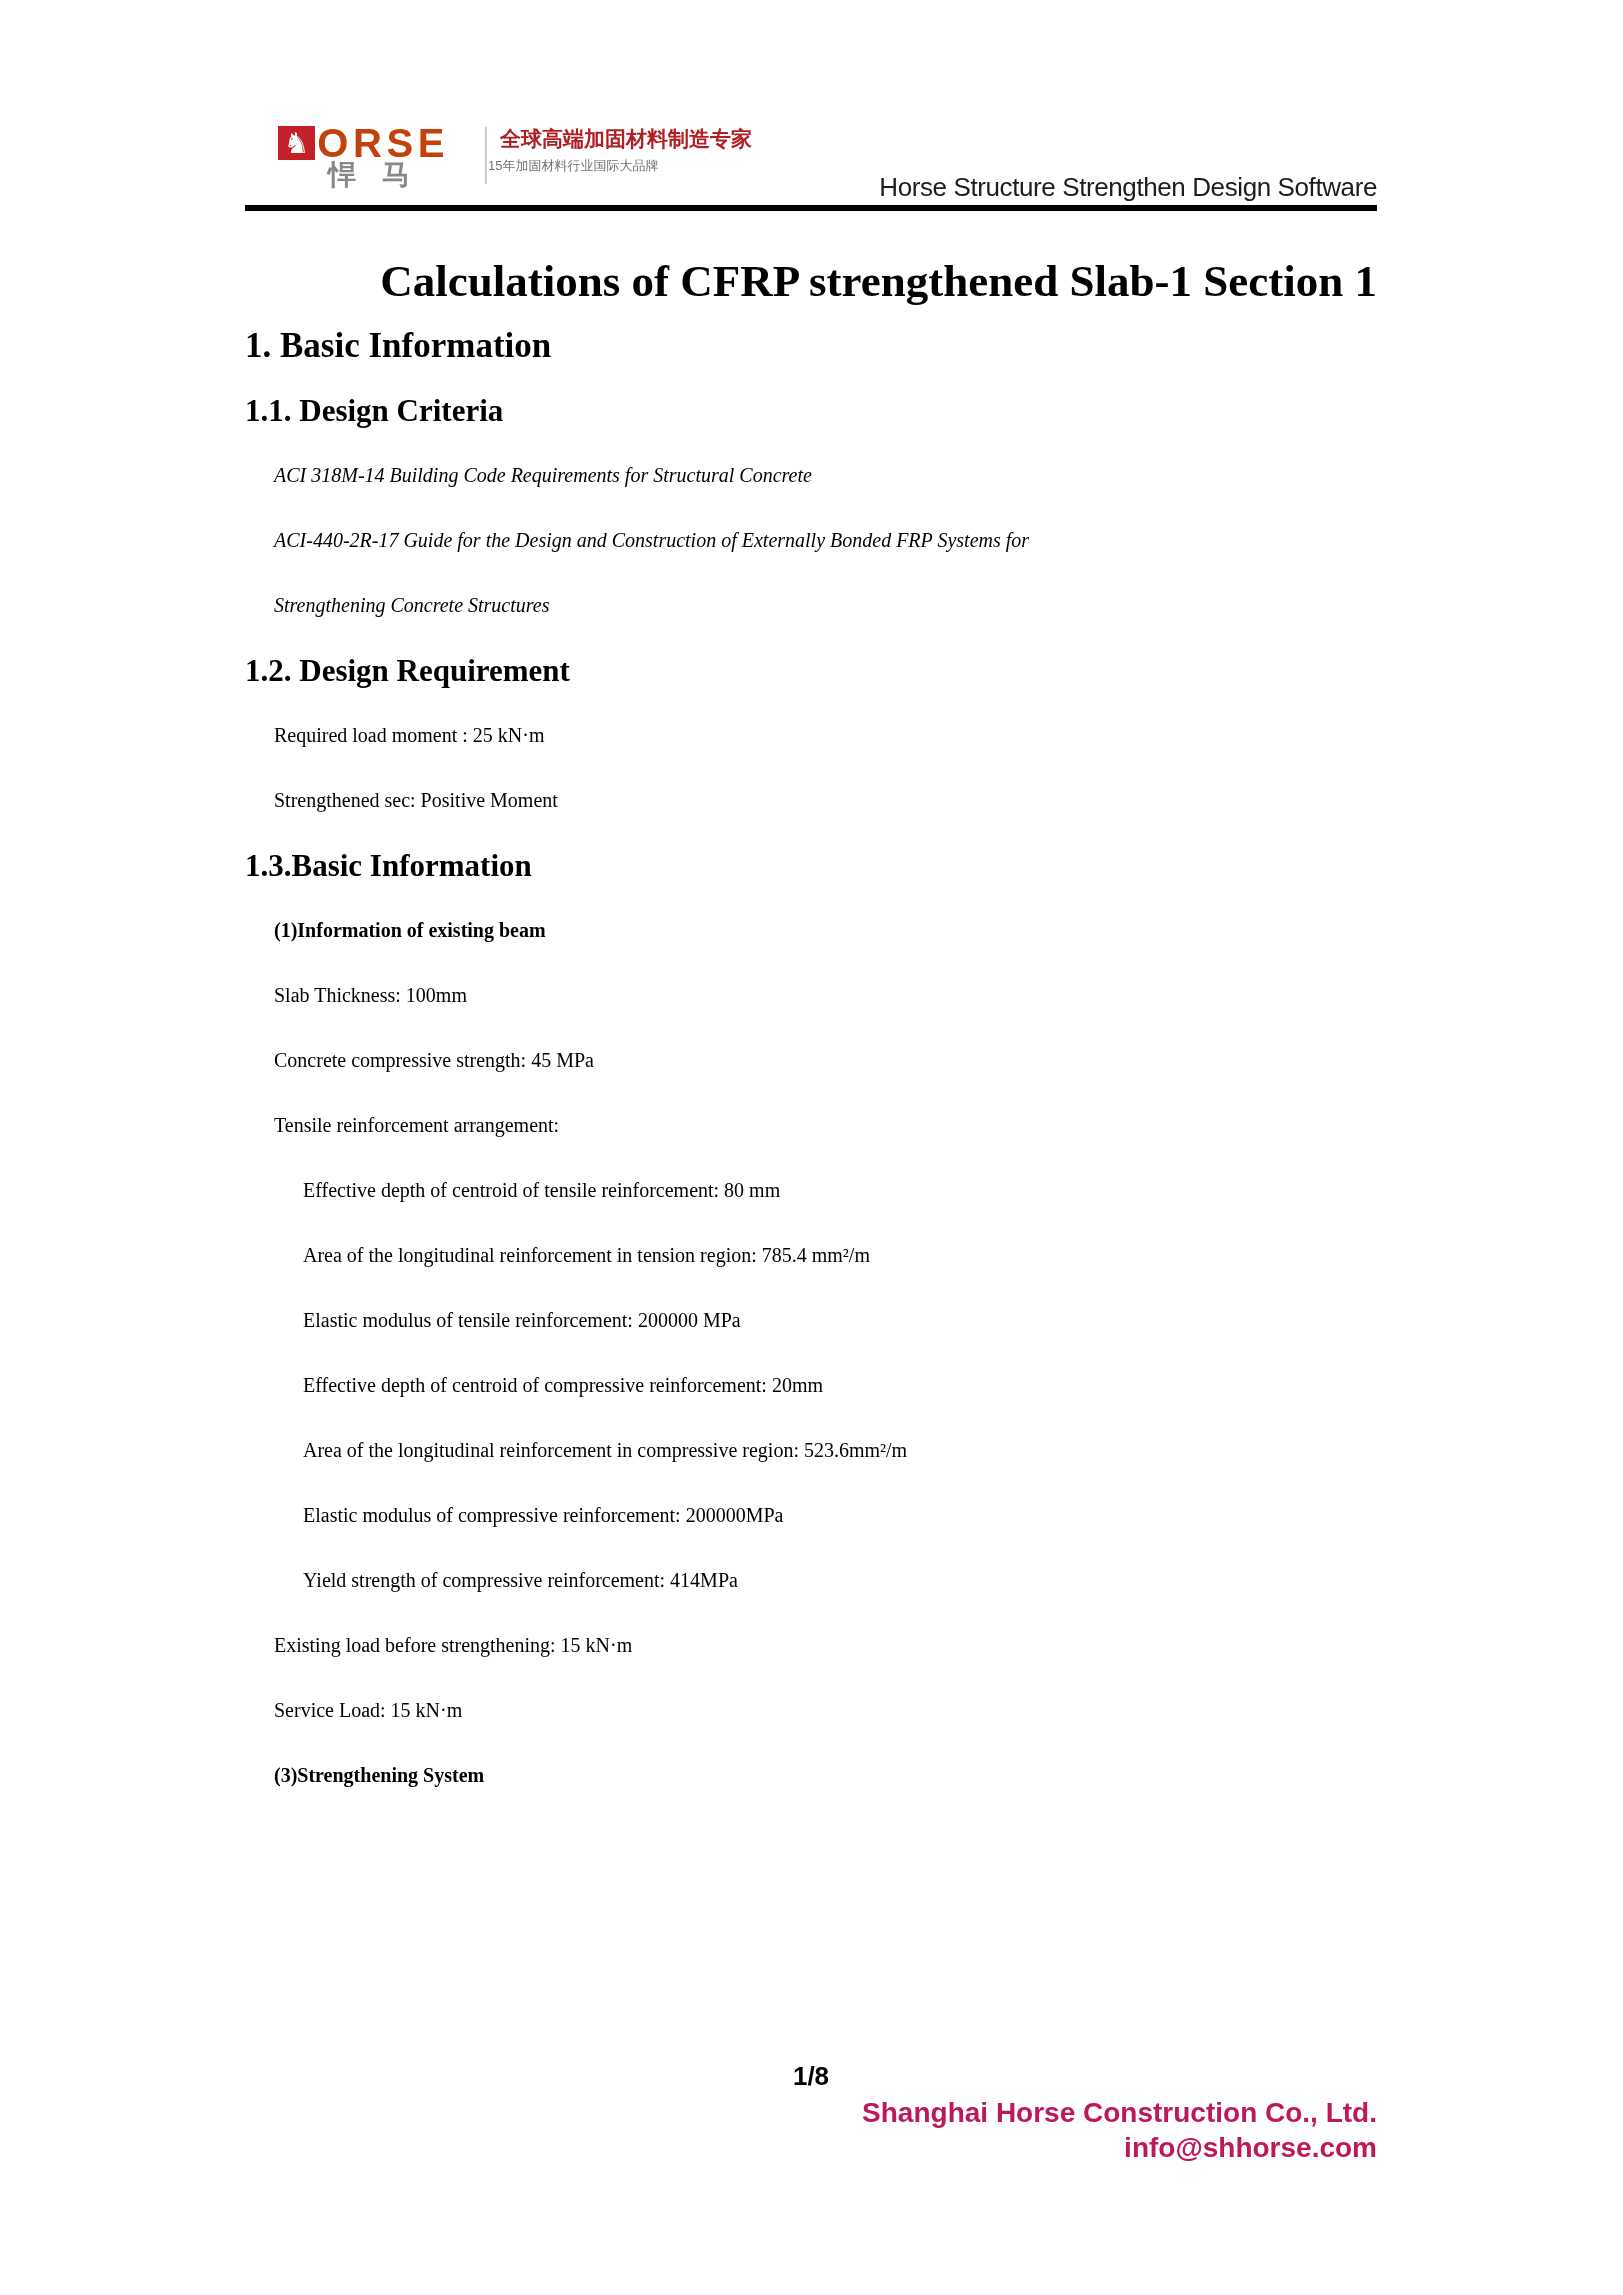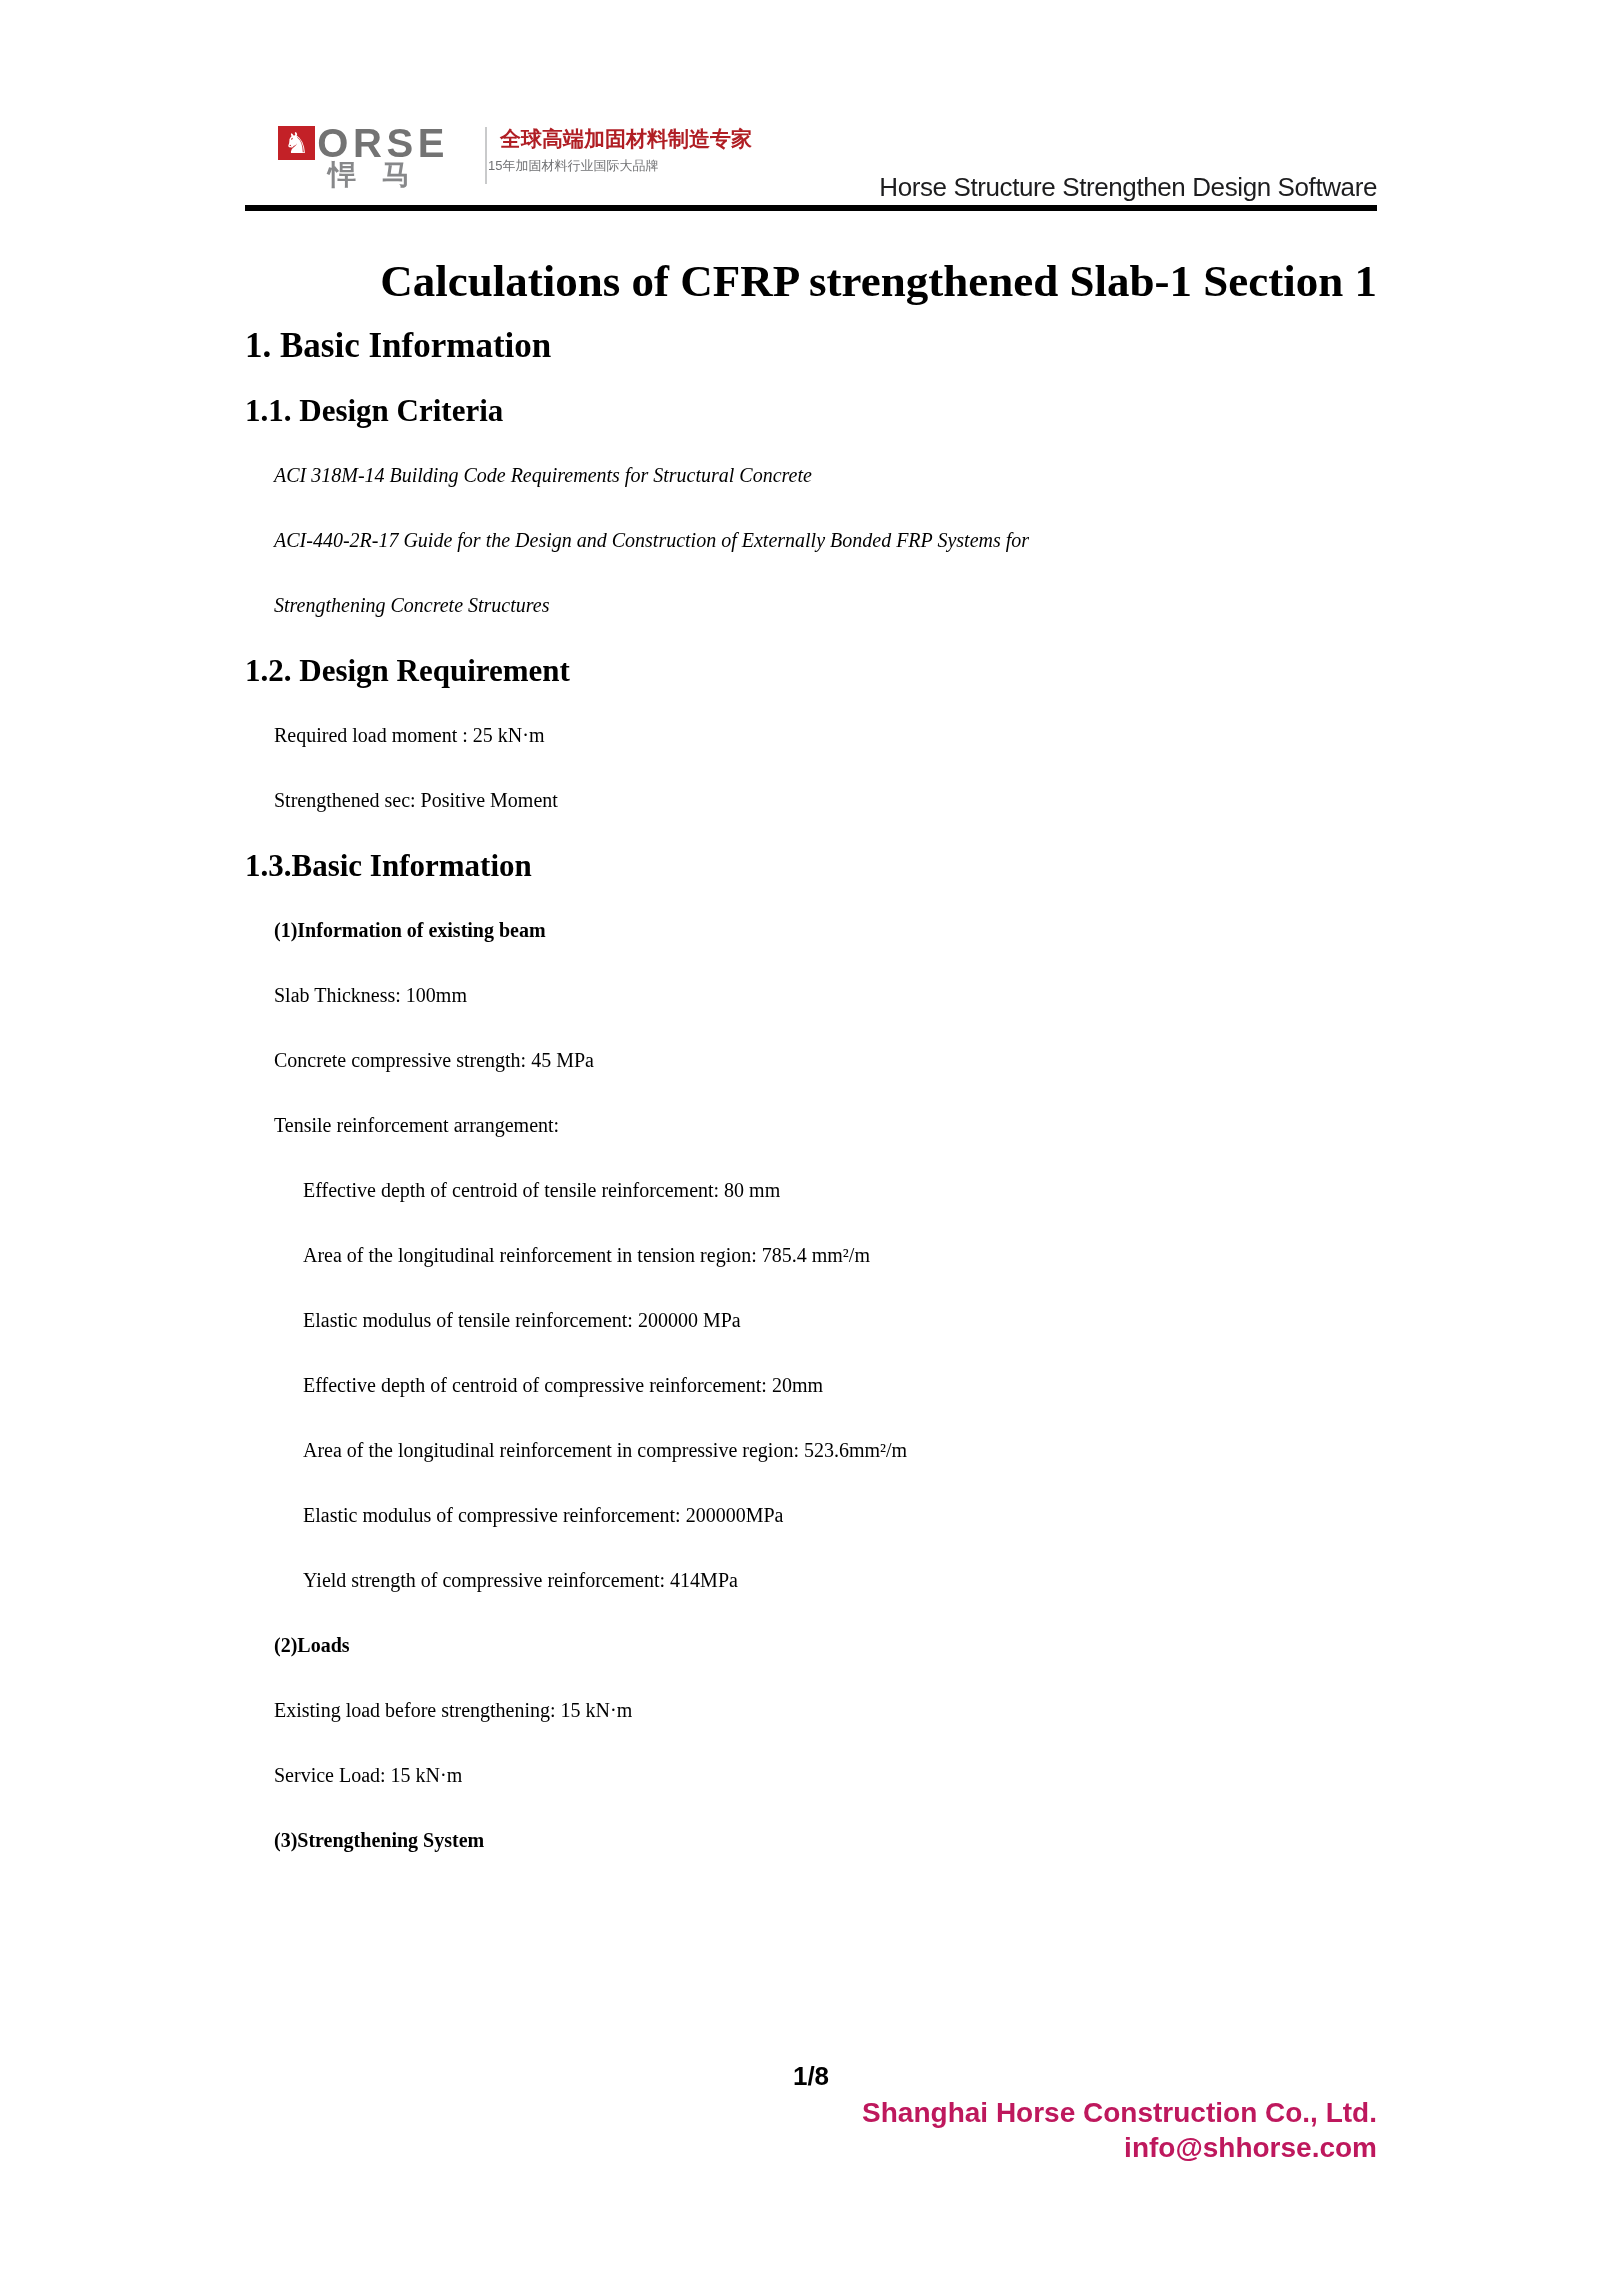--- a/index.html
+++ b/index.html
@@ -85,21 +85,21 @@
   .footer-email   { top:2131px; }
 </style>
 </head>
 <body>
 
 <div class="page">
 
   <header>
     <div class="logo-mark">
       <span class="logo-hbox" style="background: rgb(195, 33, 39);">♞</span>
-      <span class="logo-word" style="color: #737373;">ORSE</span>
+      <span class="logo-word" style="color: #c2410c;">ORSE</span>
     </div>
     <div class="logo-cn" style="color: rgb(135, 136, 138);">悍马</div>
     <div class="logo-divider"></div>
     <div class="logo-tagline" style="color: rgb(176, 30, 36);">全球高端加固材料制造专家</div>
     <div class="logo-tagline-sub">15年加固材料行业国际大品牌</div>
     <div class="software-name">Horse Structure Strengthen Design Software</div>
     <div class="header-rule"></div>
   </header>
 
   <h1 class="doc-title">Calculations of CFRP strengthened Slab-1 Section 1</h1>
@@ -118,21 +118,20 @@
       <p class="line body">Slab Thickness: 100mm</p>
       <p class="line body">Concrete compressive strength: 45 MPa</p>
       <p class="line body">Tensile reinforcement arrangement:</p>
       <p class="line indent">Effective depth of centroid of tensile reinforcement: 80 mm</p>
       <p class="line indent">Area of the longitudinal reinforcement in tension region: 785.4 mm²/m</p>
       <p class="line indent">Elastic modulus of tensile reinforcement: 200000 MPa</p>
       <p class="line indent">Effective depth of centroid of compressive reinforcement: 20mm</p>
       <p class="line indent">Area of the longitudinal reinforcement in compressive region: 523.6mm²/m</p>
       <p class="line indent">Elastic modulus of compressive reinforcement: 200000MPa</p>
       <p class="line indent">Yield strength of compressive reinforcement: 414MPa</p>
-      <p class="line bold">(2)Loads</p>
       <p class="line body">Existing load before strengthening: 15 kN·m</p>
       <p class="line body">Service Load: 15 kN·m</p>
       <p class="line bold">(3)Strengthening System</p>
     </main>
 
   <footer>
     <div class="page-number">1/8</div>
     <div class="footer-company">Shanghai Horse Construction Co., Ltd.</div>
     <div class="footer-email">info@shhorse.com</div>
   </footer>

